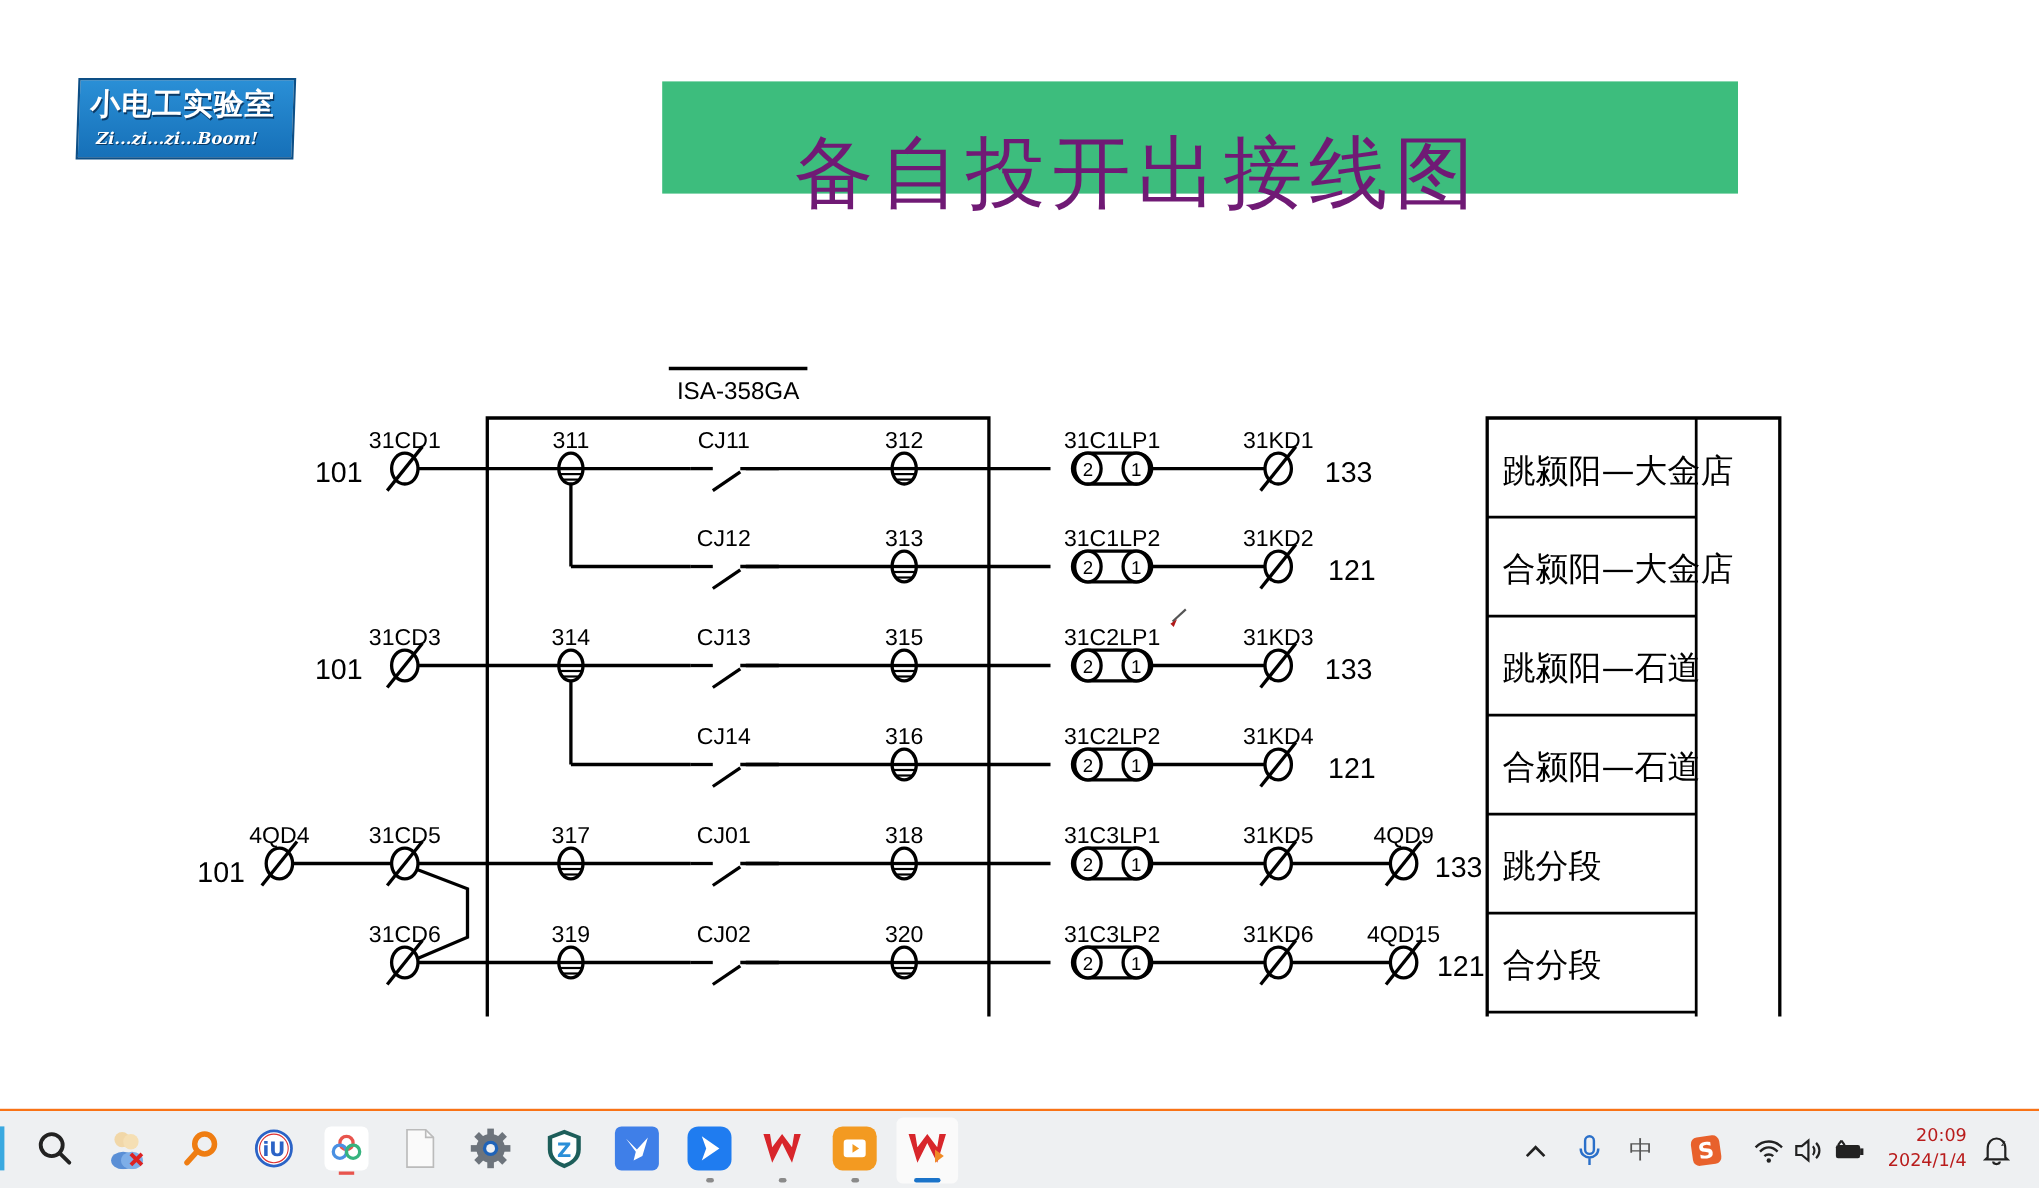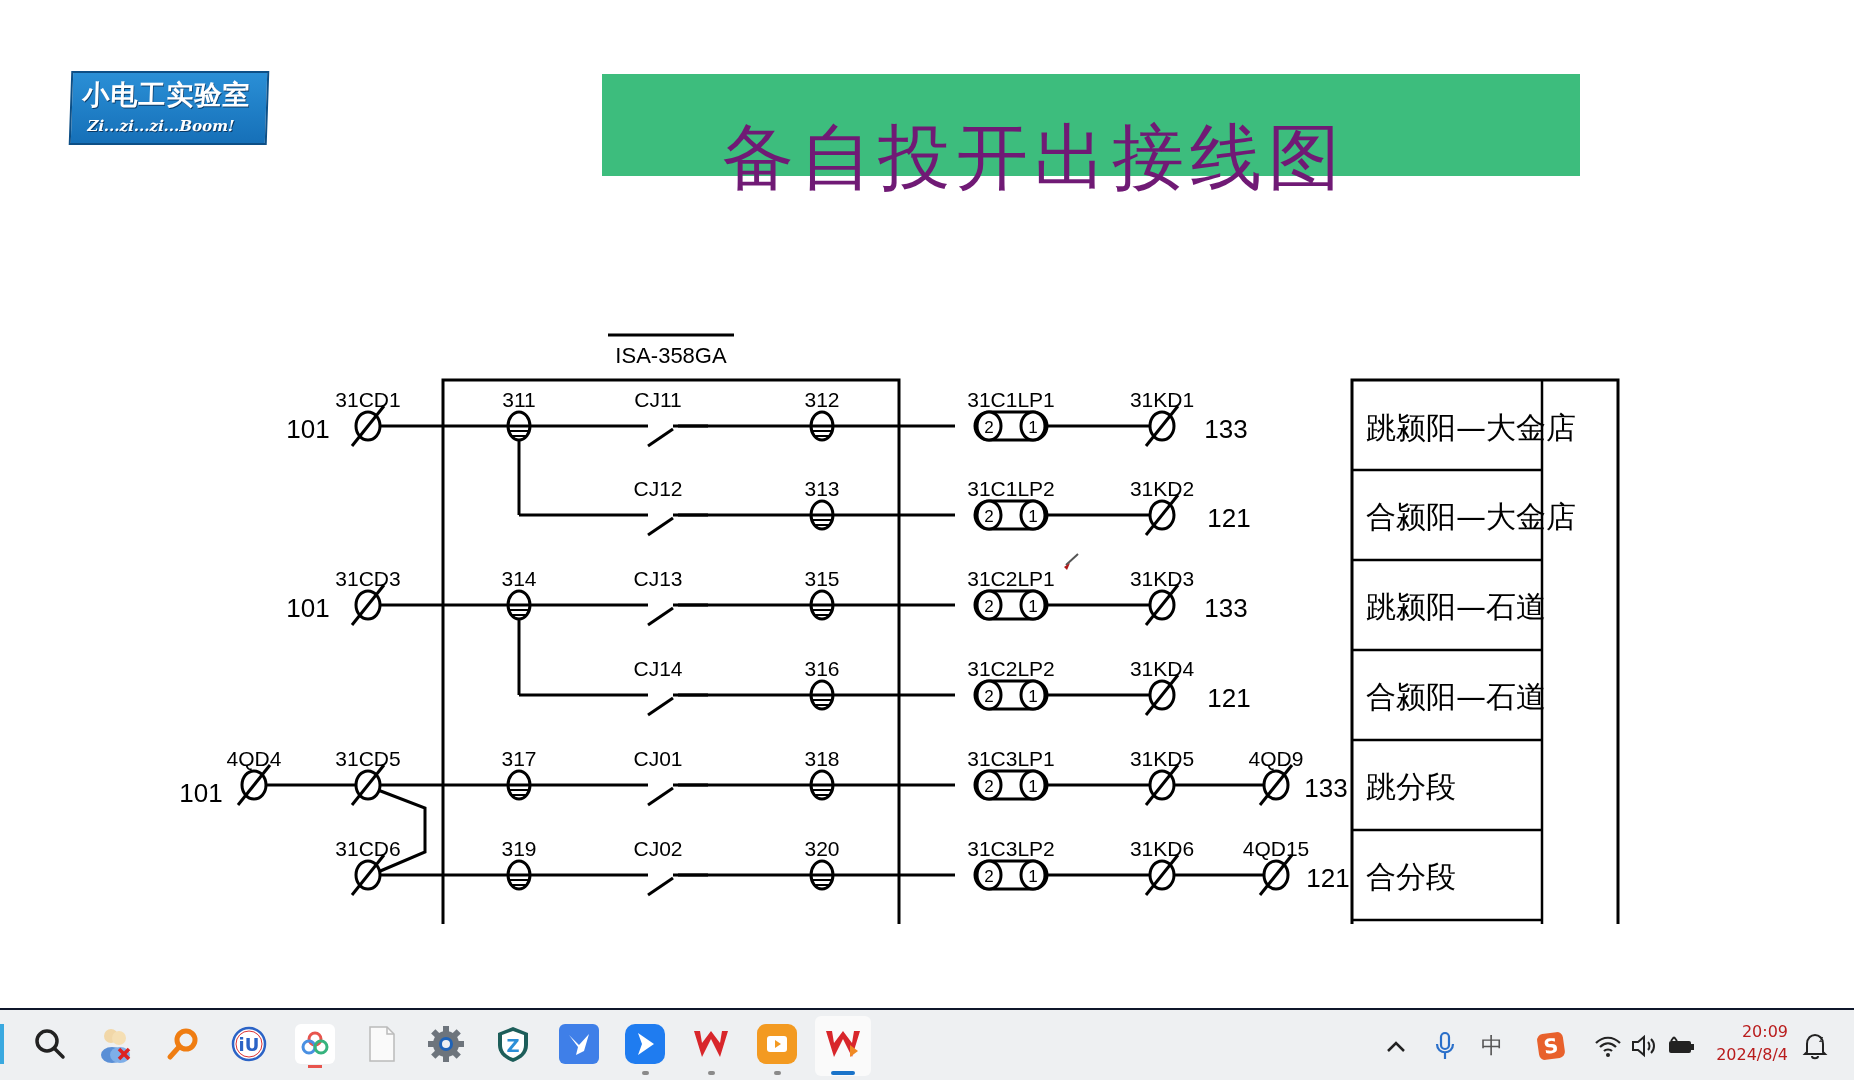--- a/index.html
+++ b/index.html
@@ -4,21 +4,21 @@
 <style>
   html, body { margin:0; padding:0; }
   body { width:1854px; height:1080px; background:#ffffff; position:relative; overflow:hidden; font-family:"DejaVu Sans", sans-serif; }
   .logo { position:absolute; left:70px; top:71px; width:198px; height:74px; background:linear-gradient(180deg,#2a8fd6,#1670b8); border:2px solid #0d4f86; box-sizing:border-box; transform:skewX(-2deg); }
   .logo-cn { position:absolute; left:10px; top:4px; color:#fff; font-weight:bold; font-size:27px; letter-spacing:1px; text-shadow:1px 1px 0 #0b3a66; white-space:nowrap; font-family:"DejaVu Sans", sans-serif; }
   .logo-en { position:absolute; left:16px; top:44px; color:#fff; font-weight:bold; font-style:italic; font-size:15px; font-family:"DejaVu Serif", serif; text-shadow:1px 1px 0 #0b3a66; white-space:nowrap; }
   .banner { position:absolute; left:602px; top:74px; width:978px; height:102px; background:#3dbd7d; }
   .banner-title { position:absolute; left:120px; top:4px; color:#701a75; font-size:72px; letter-spacing:6px; font-family:"DejaVu Sans", sans-serif; font-weight:200; white-space:nowrap; line-height:94px;margin-top:32px; }
   svg.diagram { position:absolute; left:0; top:0; }
   .lbl { font-family:"Liberation Sans Narrow","Liberation Sans", sans-serif; }
-  .taskbar { position:absolute; left:0; top:1008px; width:1854px; height:72px; background:#eef0f2; border-top:2px solid #0f172a; box-sizing:border-box; }
+  .taskbar { position:absolute; left:0; top:1008px; width:1854px; height:72px; background:#eef0f2; border-top:2px solid #f97316; box-sizing:border-box; }
   .tb-icon { position:absolute; top:14px; width:40px; height:40px; display:flex; align-items:center; justify-content:center; border-radius:6px; font-weight:bold; font-size:20px; color:#fff; }
   .tb-dot { position:absolute; top:61px; width:7px; height:4px; border-radius:2px; background:#8a8a8a; }
   .tb-active { position:absolute; left:815px; top:6px; width:56px; height:60px; background:#fafafa; border-radius:6px; }
   .tb-active-bar { position:absolute; left:831px; top:61px; width:24px; height:4px; border-radius:2px; background:#1a73c9; }
   .tray { position:absolute; top:0; height:72px; display:flex; align-items:center; color:#222; }
   .clock { position:absolute; right:54px; top:10px; text-align:right; font-size:16px; color:#b91c1c; line-height:23px; font-family:"DejaVu Sans", sans-serif; }
 </style>
 </head>
 <body>
 
@@ -355,21 +355,21 @@
   </div>
   <div class="tray" style="left:1666px;">
     <svg width="30" height="24" viewBox="0 0 30 24">
         <rect x="3" y="7" width="22" height="12" rx="2" fill="#222"></rect>
         <rect x="25" y="10" width="3" height="6" fill="#222"></rect>
         <path d="M8 3 L5 7 M8 3 L11 7" stroke="#222" stroke-width="2" fill="none"></path>
       </svg>
   </div>
   <div class="clock" style="right:66px;">
     <div>20:09</div>
-    <div>2024/8/4</div>
+    <div>2024/1/4</div>
   </div>
   <div class="tray" style="left:1802px;">
     <svg width="26" height="28" viewBox="0 0 26 28">
         <path d="M5 20 V12 C5 6 9 3 13 3 C17 3 21 6 21 12 V20 L23 22 H3 Z" fill="none" stroke="#222" stroke-width="2"></path>
         <path d="M10 24 C10 27 16 27 16 24" fill="none" stroke="#222" stroke-width="2"></path>
         <text x="17" y="10" font-size="8" fill="#222" font-family="DejaVu Sans, sans-serif">z</text>
       </svg>
   </div>
 </div>
 

